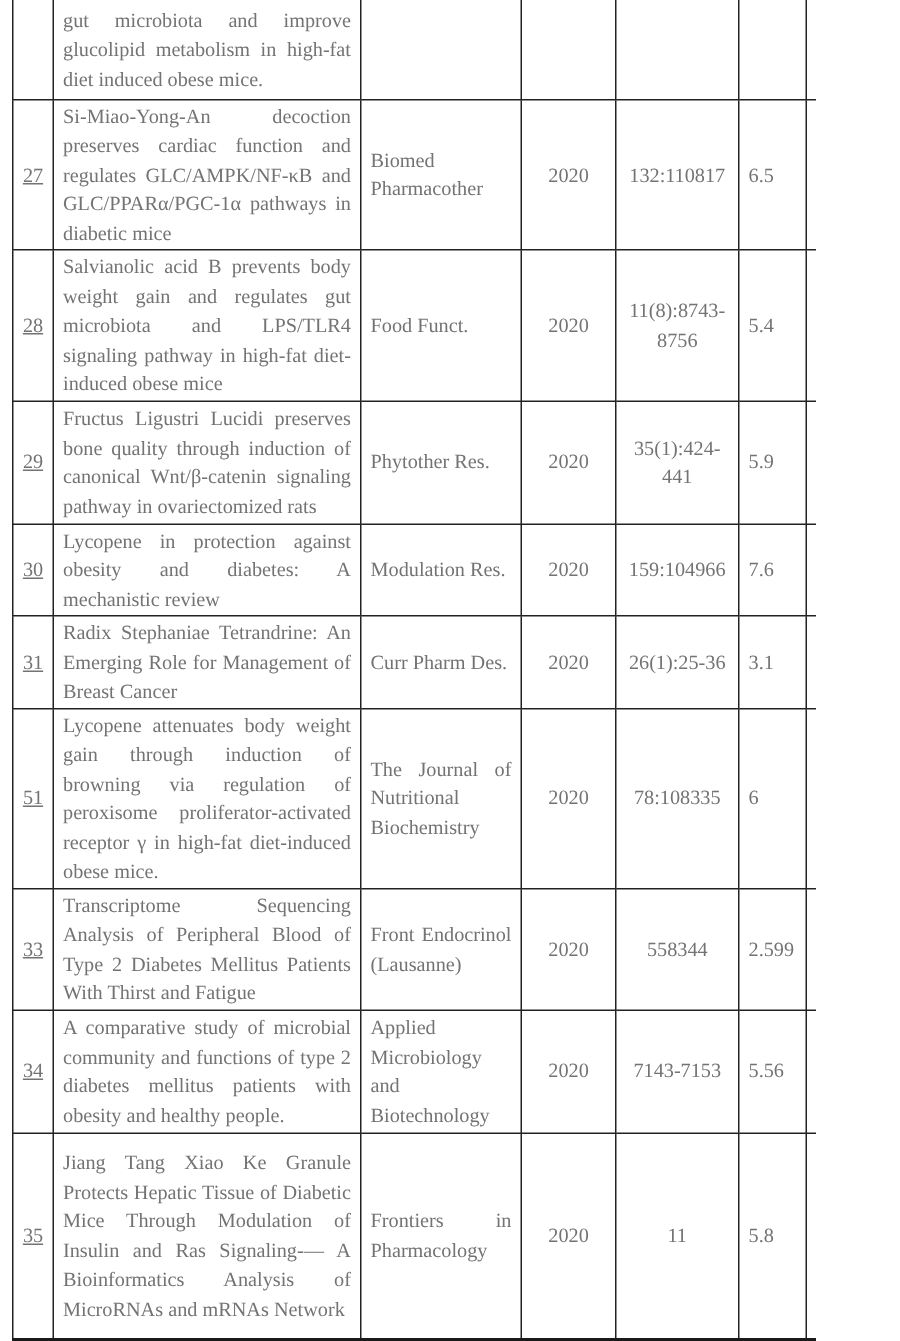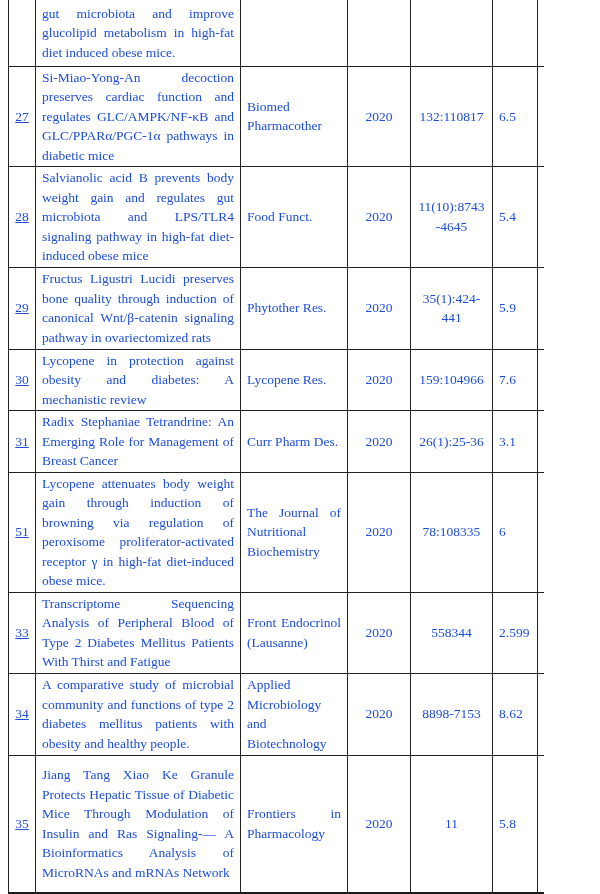--- a/index.html
+++ b/index.html
@@ -7,21 +7,21 @@
     padding: 0;
     background: #ffffff;
   }
   .page {
     position: relative;
     width: 544px;
     height: 894px;
     background: #ffffff;
     overflow: hidden;
     font-family: "Liberation Serif", "DejaVu Serif", serif;
-    color: #1d4ed8;
+    color: #737373;
   }
   table.pub-table {
     position: absolute;
     left: 8px;
     top: 0;
     width: 582px;
     border-collapse: collapse;
     table-layout: fixed;
     border-bottom: 2.5px solid #1a1a1a;
   }
@@ -88,37 +88,37 @@
       <td class="c-year">2020</td>
       <td class="c-volume">132:110817</td>
       <td class="c-impact">6.5</td>
       <td class="c-quartile">Q1</td>
     </tr>
         <tr>
       <td class="c-no">28</td>
       <td class="c-title">Salvianolic acid B prevents body weight gain and regulates gut microbiota and LPS/TLR4 signaling pathway in high-fat diet-induced obese mice</td>
       <td class="c-journal">Food Funct.</td>
       <td class="c-year">2020</td>
-      <td class="c-volume">11(10):8743-4645</td>
+      <td class="c-volume">11(8):8743-8756</td>
       <td class="c-impact">5.4</td>
       <td class="c-quartile">Q1</td>
     </tr>
         <tr>
       <td class="c-no">29</td>
       <td class="c-title">Fructus Ligustri Lucidi preserves bone quality through induction of canonical Wnt/β-catenin signaling pathway in ovariectomized rats</td>
       <td class="c-journal">Phytother Res.</td>
       <td class="c-year">2020</td>
       <td class="c-volume">35(1):424-441</td>
       <td class="c-impact">5.9</td>
       <td class="c-quartile">Q1</td>
     </tr>
         <tr>
       <td class="c-no">30</td>
       <td class="c-title">Lycopene in protection against obesity and diabetes: A mechanistic review</td>
-      <td class="c-journal">Lycopene Res.</td>
+      <td class="c-journal">Modulation Res.</td>
       <td class="c-year">2020</td>
       <td class="c-volume">159:104966</td>
       <td class="c-impact">7.6</td>
       <td class="c-quartile">Q1</td>
     </tr>
         <tr>
       <td class="c-no">31</td>
       <td class="c-title">Radix Stephaniae Tetrandrine: An Emerging Role for Management of Breast Cancer</td>
       <td class="c-journal">Curr Pharm Des.</td>
       <td class="c-year">2020</td>
@@ -142,22 +142,22 @@
       <td class="c-year">2020</td>
       <td class="c-volume">558344</td>
       <td class="c-impact">2.599</td>
       <td class="c-quartile">Q1</td>
     </tr>
         <tr>
       <td class="c-no">34</td>
       <td class="c-title">A comparative study of microbial community and functions of type 2 diabetes mellitus patients with obesity and healthy people.</td>
       <td class="c-journal">Applied Microbiology and Biotechnology</td>
       <td class="c-year">2020</td>
-      <td class="c-volume">8898-7153</td>
-      <td class="c-impact">8.62</td>
+      <td class="c-volume">7143-7153</td>
+      <td class="c-impact">5.56</td>
       <td class="c-quartile">Q1</td>
     </tr>
         <tr>
       <td class="c-no">35</td>
       <td class="c-title">Jiang Tang Xiao Ke Granule Protects Hepatic Tissue of Diabetic Mice Through Modulation of Insulin and Ras Signaling-— A Bioinformatics Analysis of MicroRNAs and mRNAs Network</td>
       <td class="c-journal">Frontiers in Pharmacology</td>
       <td class="c-year">2020</td>
       <td class="c-volume">11</td>
       <td class="c-impact">5.8</td>
       <td class="c-quartile">Q2</td>

